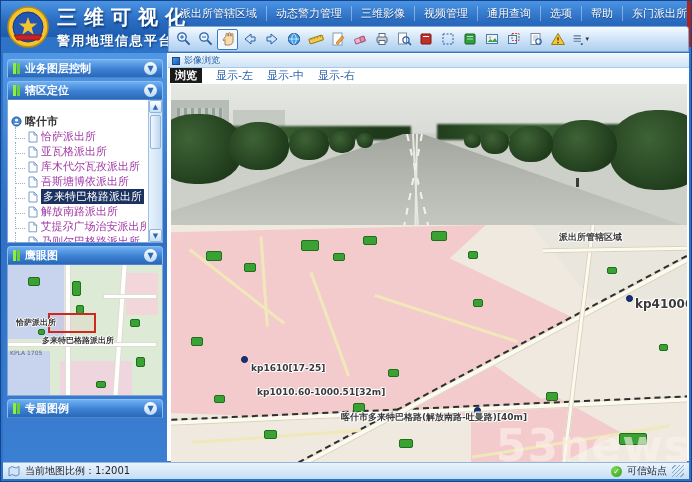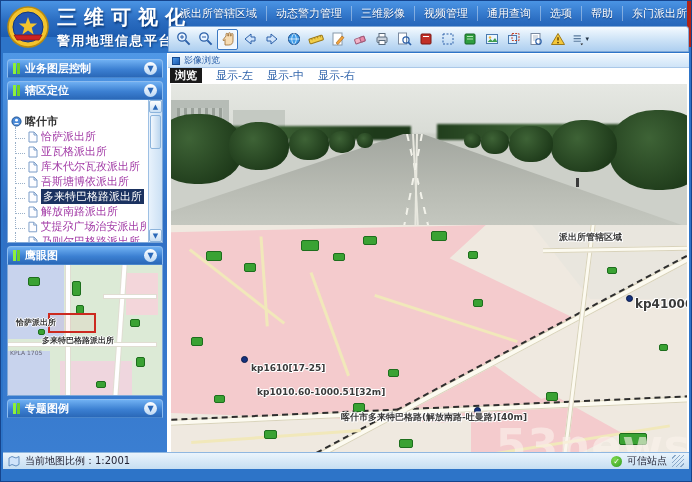--- a/index.html
+++ b/index.html
@@ -115,21 +115,21 @@
   .gm-yroad { background:#f1e8ba; height:3px; }
   .gm-dash { border-top:2px dashed #2e2e2e; height:0; }
   .gm-green { background:#3aa233; border:1px solid #1d6e1d; border-radius:2px; }
   .gm-marker { width:7px; height:7px; border-radius:50%; background:#15327e; border:1px solid #0a1c4a; cursor:pointer; }
   .gm-lbl { font-size:9px; font-weight:bold; color:#3a3a3a; white-space:nowrap;
             text-shadow:-1px 0 #fff,1px 0 #fff,0 -1px #fff,0 1px #fff,1px 1px #fff,-1px -1px #fff; }
   .watermark { position:absolute; right:0px; bottom:10px; font-size:44px; font-weight:bold;
                letter-spacing:1px; color:rgba(250,242,235,.62); pointer-events:none; }
 
   
-  .statusbar { position:absolute; left:2px; right:2px; bottom:12px; height:17px;
+  .statusbar { position:absolute; left:2px; right:2px; bottom:2px; height:17px;
                background:linear-gradient(180deg,#eaf4fc,#c6def2); border-top:1px solid #8fb7e0;
                display:flex; align-items:center; gap:5px; font-size:10px; color:#223; padding:0 5px; }
   .sb-spacer { flex:1; }
   .sb-check { width:11px; height:11px; border-radius:50%; background:radial-gradient(circle at 35% 30%,#7ed84a,#2f9e22);
               color:#fff; font-size:8px; line-height:11px; text-align:center; }
   .sb-grip { width:12px; height:12px;
              background:repeating-linear-gradient(135deg,rgba(0,0,0,0) 0 2px,#8aa8c8 2px 3px); }
 </style>
 </head>
 <body>

